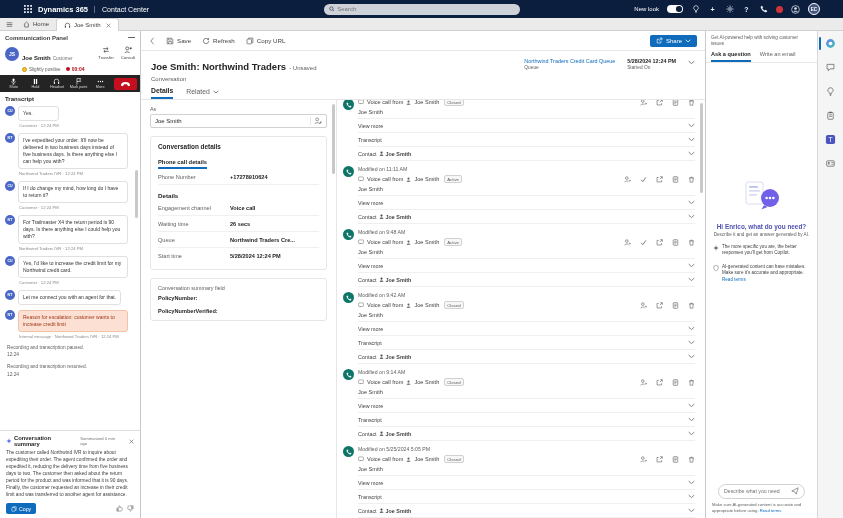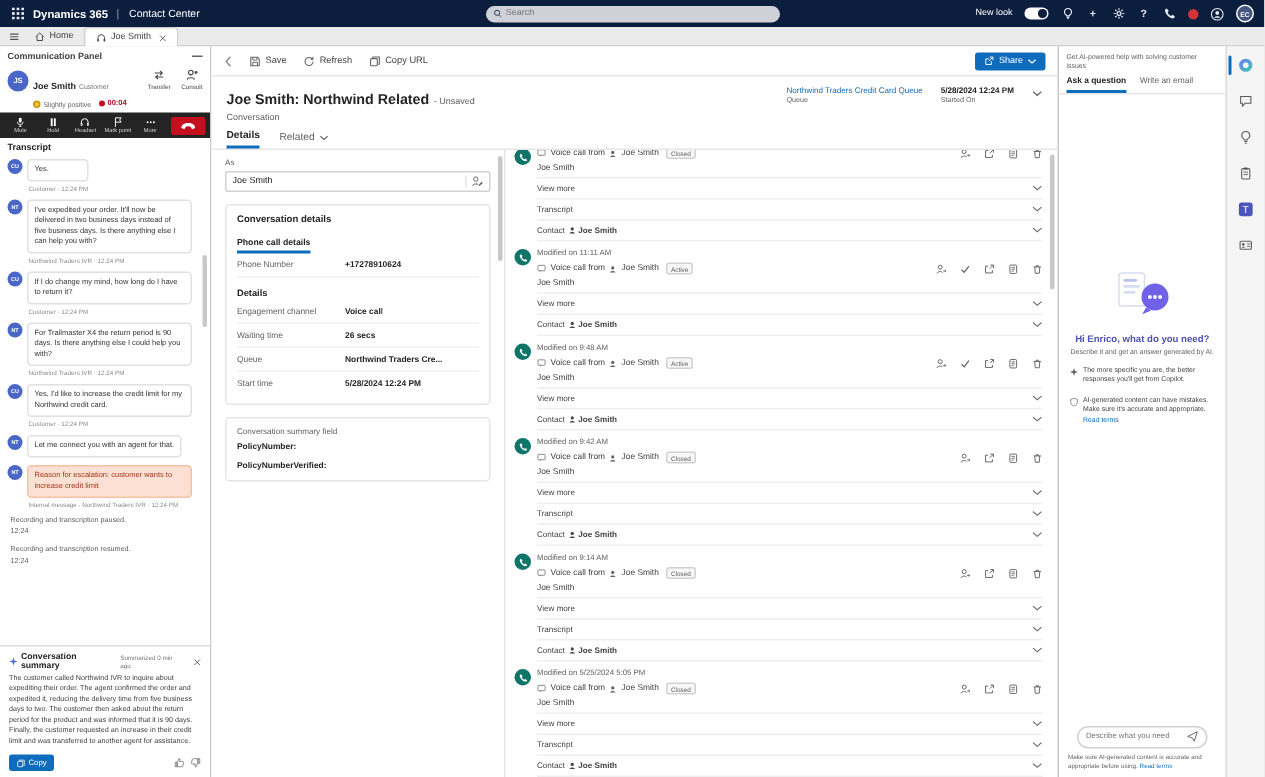--- a/index.html
+++ b/index.html
@@ -2,21 +2,21 @@
 <html><head>
 <meta charset="utf-8">
 <style>
   * { margin:0; padding:0; box-sizing:border-box; }
   html,body { background:#dcdcdc; }
   .stage { width:843px; height:518px; background:#fff; overflow:hidden; display:flex; flex-direction:column;
            font-family:"Liberation Sans", sans-serif; color:#242424; position:relative; }
   svg { display:block; }
 
   
-  .titlebar { height:18px; background:#0c1e3e; color:#fff; display:flex; align-items:center; padding:0 7px; gap:6px; flex:0 0 auto; position:relative; z-index:5; }
+  .titlebar { height:18px; background:#0c1e3e; color:#fff; display:flex; align-items:center; padding:0 23px; gap:6px; flex:0 0 auto; position:relative; z-index:5; }
   .tb-brand { font-weight:bold; font-size:7.5px; white-space:nowrap; }
   .tb-app  { font-size:7px; border-left:1px solid rgba(255,255,255,.35); padding-left:7px; white-space:nowrap; }
   .tb-search { position:absolute; left:50%; transform:translateX(-50%); width:196px; height:11px; background:rgba(255,255,255,.8);
                border-radius:6px; color:#27354f; display:flex; align-items:center; gap:3px; padding:0 5px; }
   .tb-search input { border:none; outline:none; background:transparent; font-size:6px; color:#27354f; width:100%; font-family:inherit; }
   .tb-right { margin-left:auto; display:flex; align-items:center; gap:8px; }
   .tb-newlook { font-size:6px; }
   .toggle { width:16px; height:8.5px; background:#fff; border-radius:5px; position:relative; }
   .toggle::after { content:""; position:absolute; right:1.5px; top:1.5px; width:5.5px; height:5.5px; border-radius:50%; background:#0c1e3e; }
   .tb-ic { width:9px; height:9px; color:#e9edf5; display:flex; align-items:center; justify-content:center; font-size:7px; font-weight:bold; }
@@ -458,21 +458,21 @@
             </svg>
           <span>Share</span>
           <svg width="6" height="4" viewBox="0 0 10 6">
               <path d="M1 1l4 3.5L9 1" fill="none" stroke="currentColor" stroke-width="1.3"></path>
             </svg>
         </button>
       </div>
 
       <div class="rec-head">
         <div>
-          <div><span class="rec-title">Joe Smith: Northwind Related</span><span class="rec-unsaved">- Unsaved</span></div>
+          <div><span class="rec-title">Joe Smith: Northwind Traders</span><span class="rec-unsaved">- Unsaved</span></div>
           <div class="rec-sub">Conversation</div>
         </div>
         <div class="rec-meta">
           <div>
             <div class="mv link">Northwind Traders Credit Card Queue</div>
             <div class="ml">Queue</div>
           </div>
           <div>
             <div class="mv">5/28/2024 12:24 PM</div>
             <div class="ml">Started On</div>

